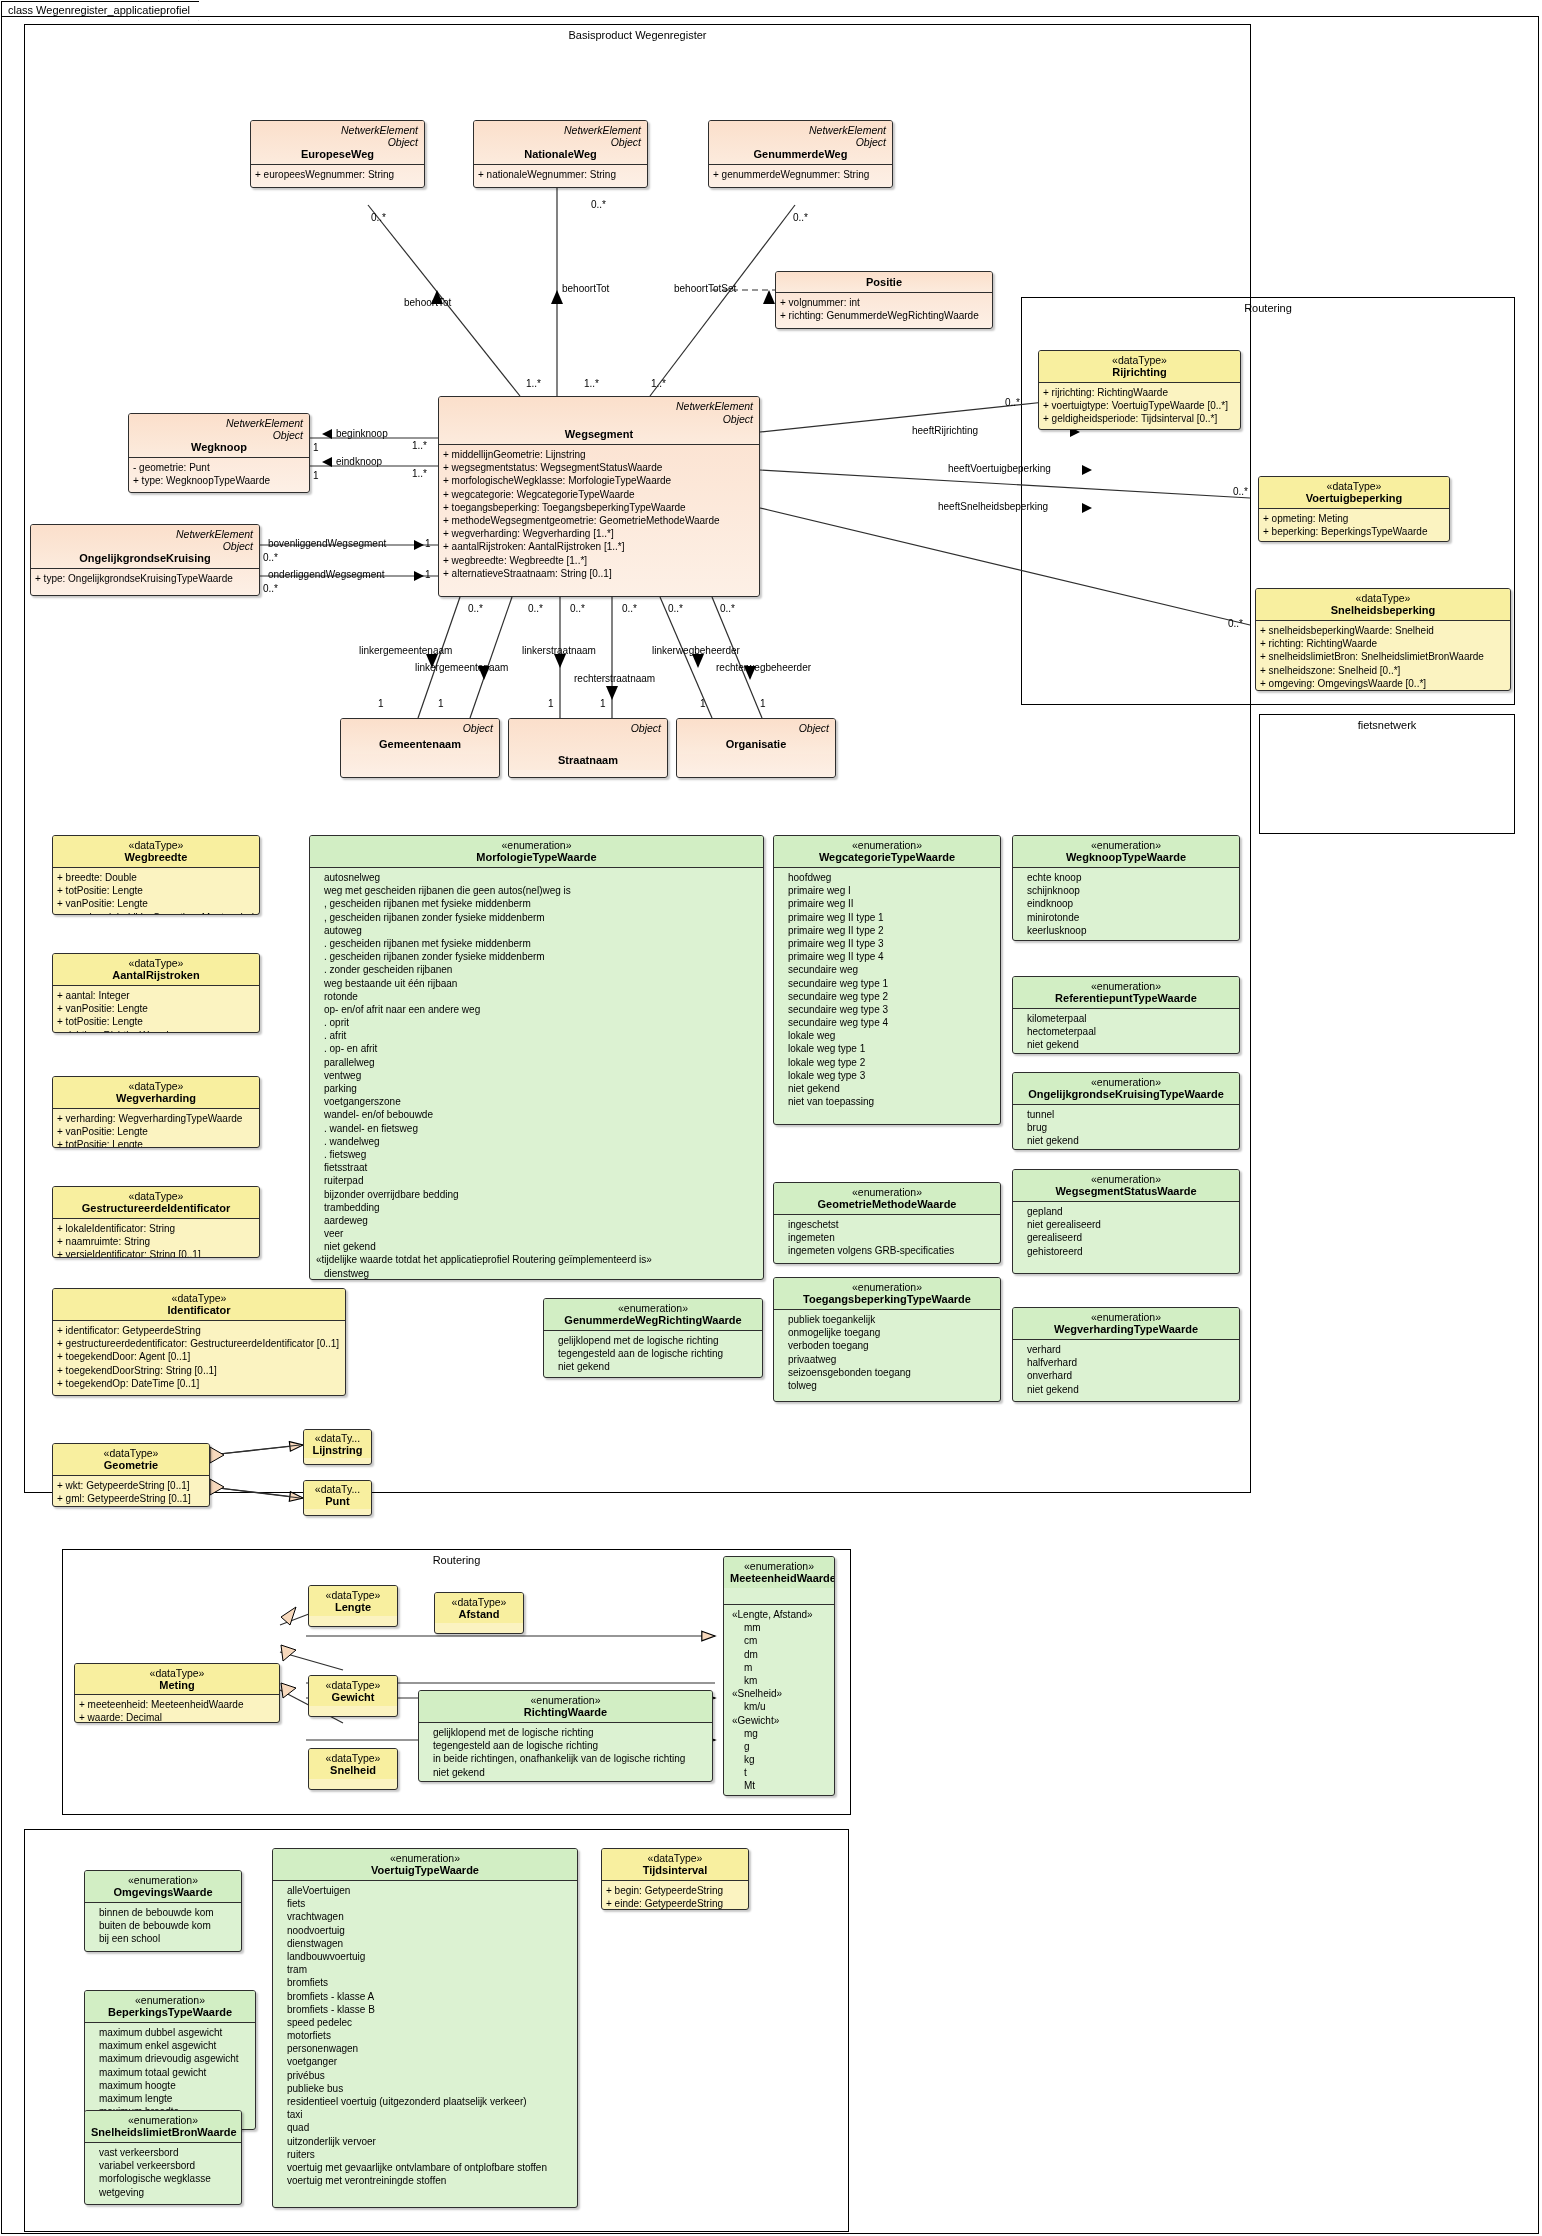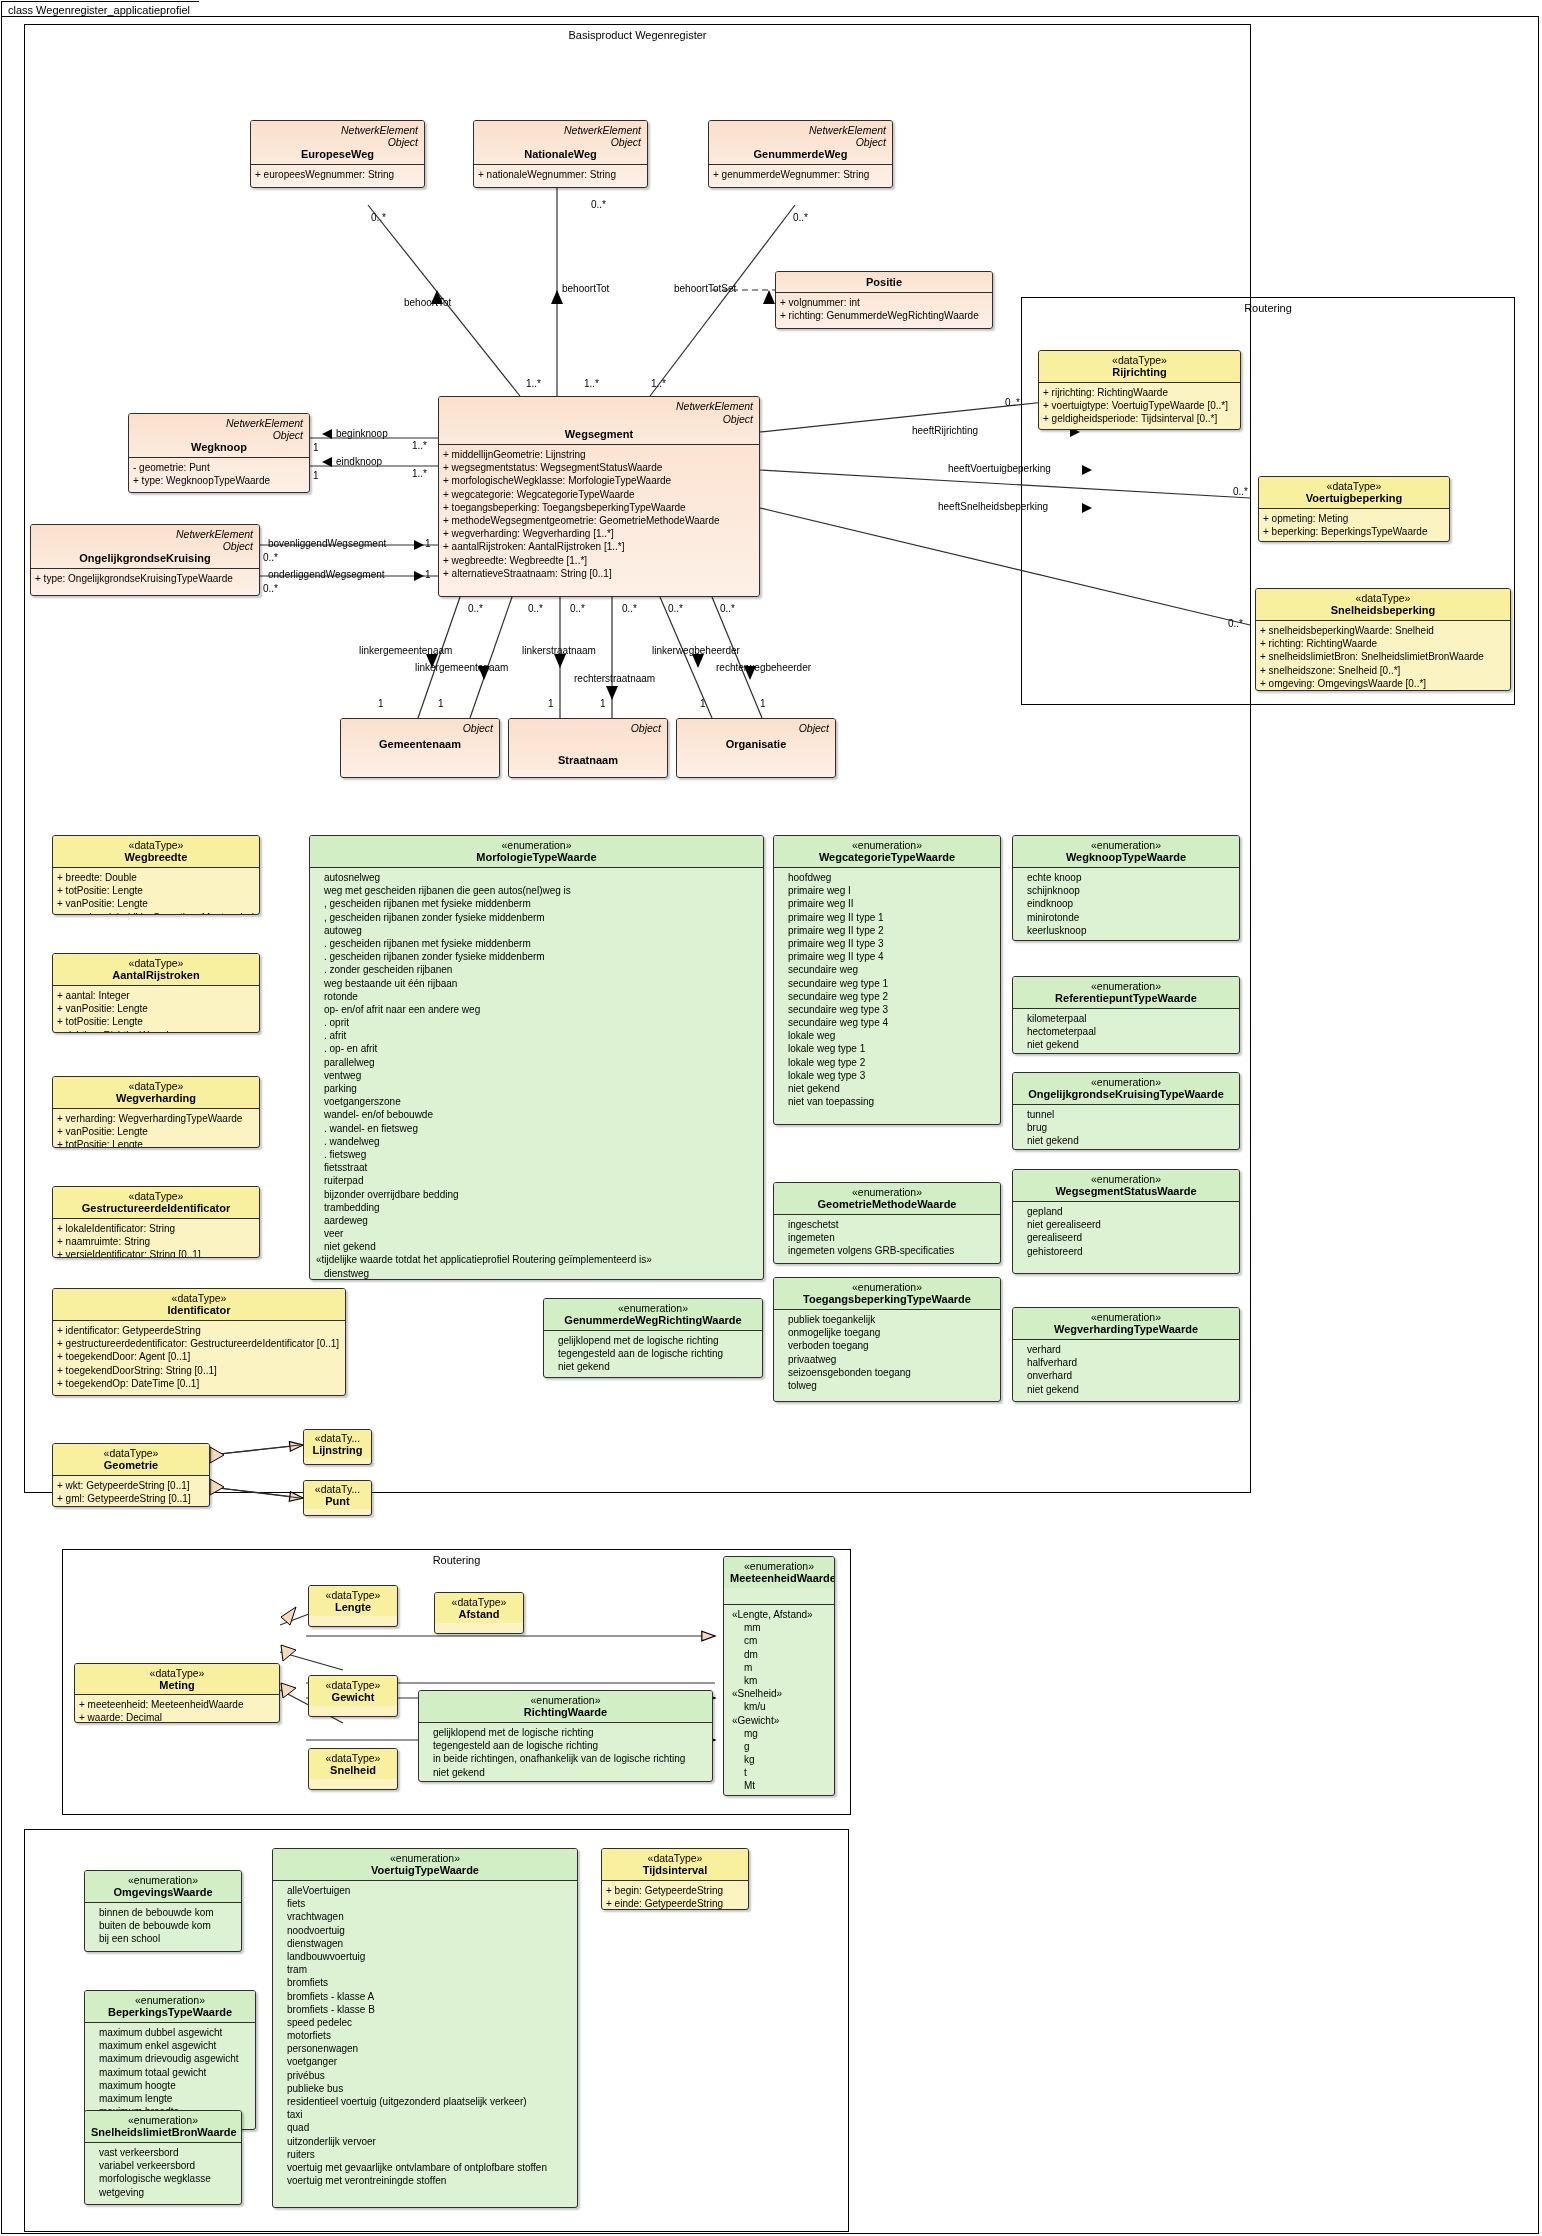--- a/index.html
+++ b/index.html
@@ -60,20 +60,23 @@
   <div class="diagram-frame"></div>
 
   <div class="pkg" style="left:24px; top:24px; width:1227px; height:1469px;">
     <div class="pkg-label">Basisproduct Wegenregister</div>
   </div>
 
   <div class="pkg" style="left:1021px; top:297px; width:494px; height:408px;">
     <div class="pkg-label">Routering</div>
   </div>
 
+  <div class="pkg" style="left:1259px; top:714px; width:256px; height:120px;">
+    <div class="pkg-label">fietsnetwerk</div>
+  </div>
 
   <div class="pkg" style="left:62px; top:1549px; width:789px; height:266px;">
     <div class="pkg-label">Routering</div>
   </div>
 
   <div class="pkg" style="left:24px; top:1829px; width:825px; height:403px;"></div>
 
   <svg class="wires" viewBox="0 0 1542 2236">
     <defs>
       <marker id="arrowOpen" markerWidth="12" markerHeight="12" refX="9" refY="5" orient="auto">

